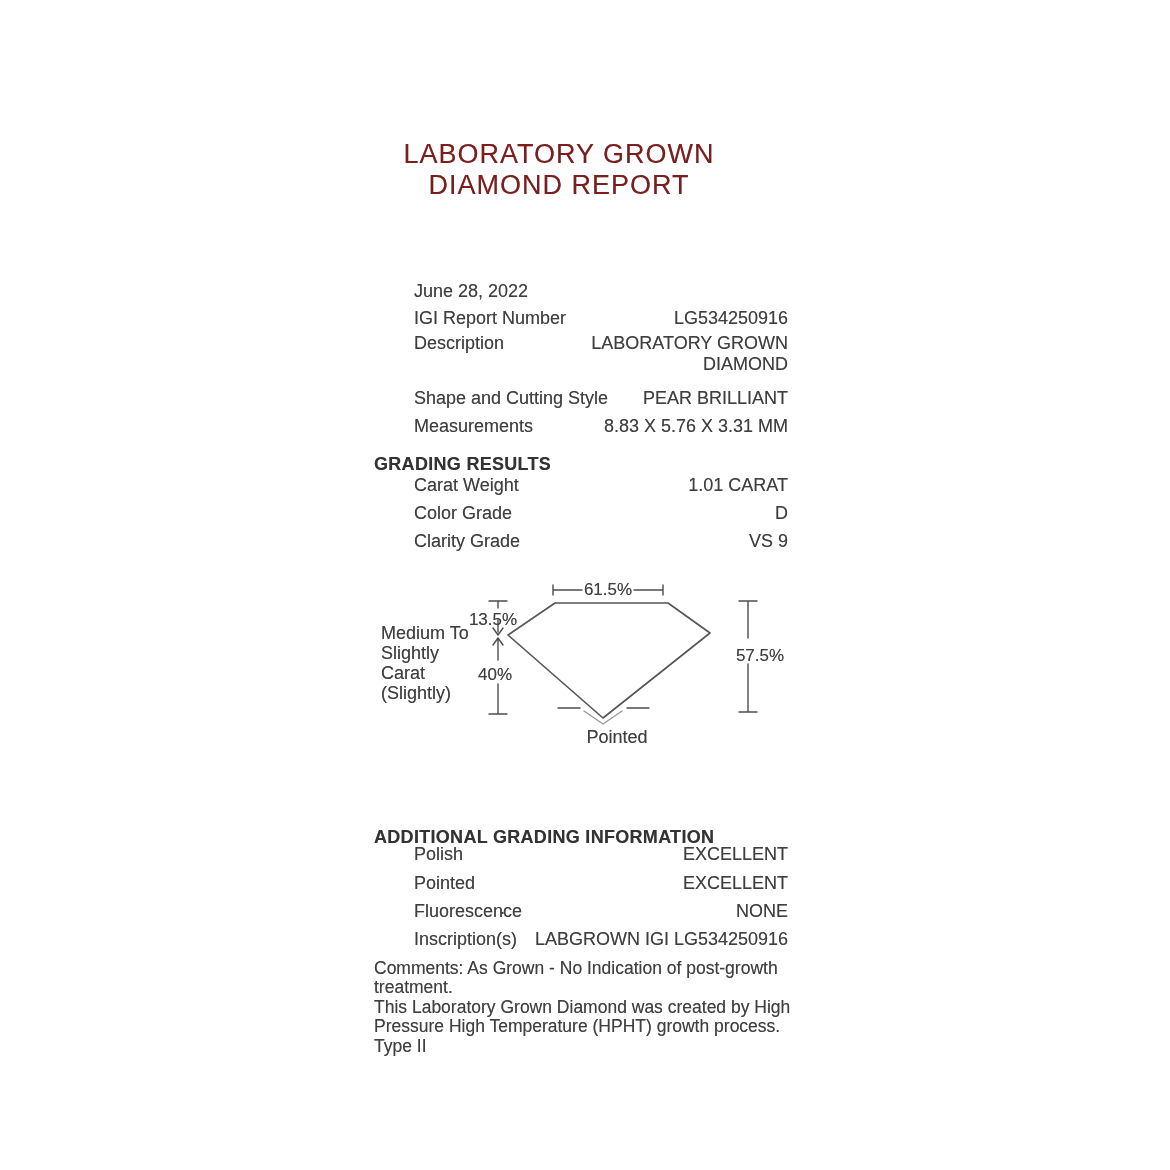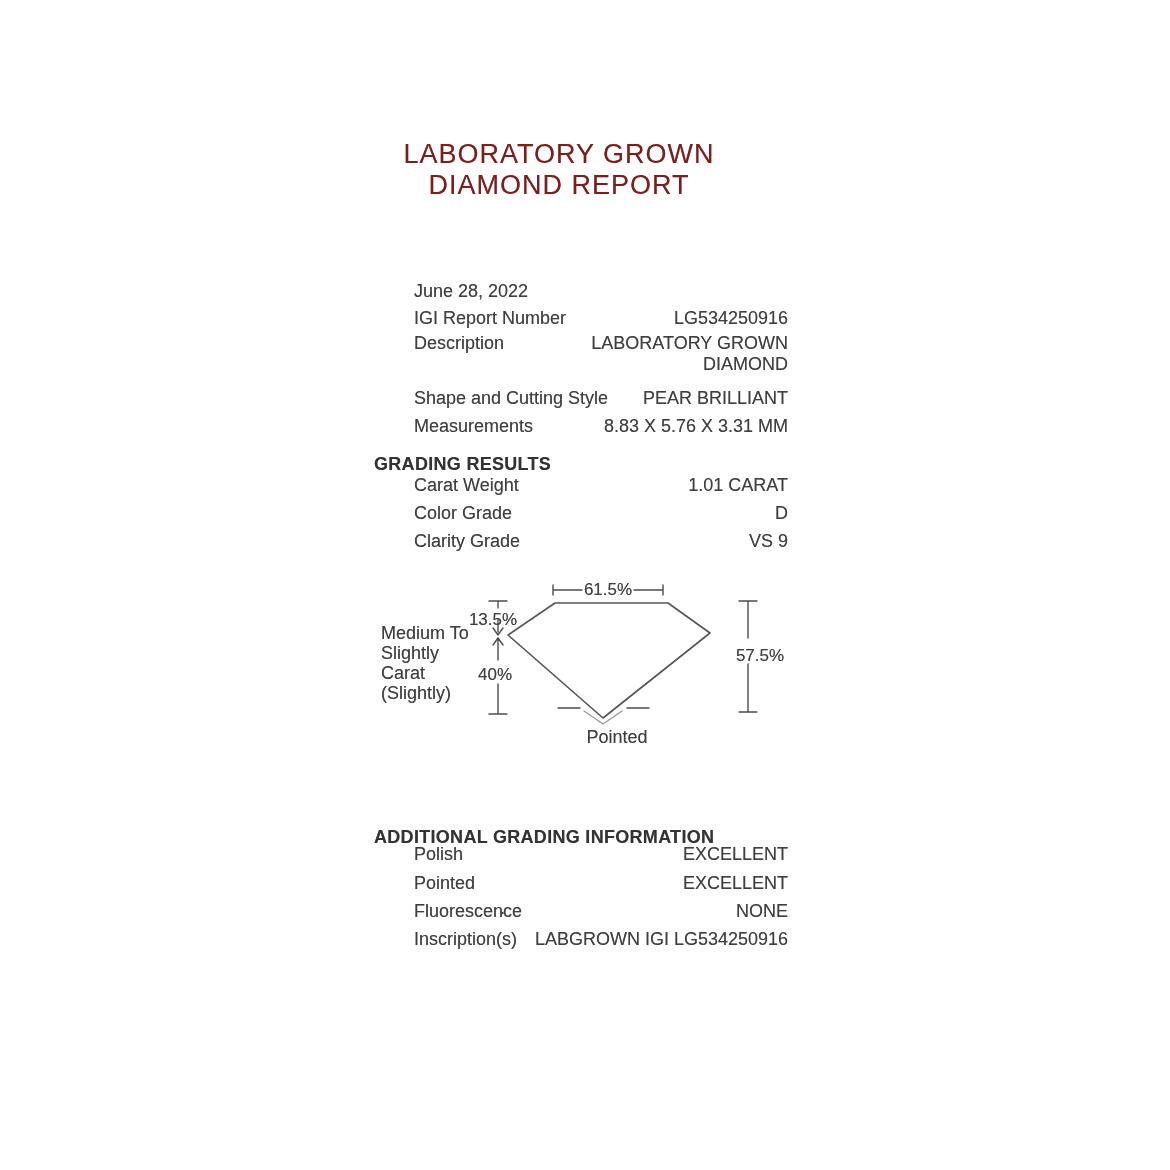--- a/index.html
+++ b/index.html
@@ -148,14 +148,21 @@
     <span class="lbl">Fluorescence</span>
     <span class="val">NONE</span>
   </div>
   <span class="dot">.</span>
 
   <div class="row" style="top:929px">
     <span class="lbl">Inscription(s)</span>
     <span class="val" style="max-width:260px">LABGROWN IGI LG534250916</span>
   </div>
 
+  <div class="comments" style="top:959px">
+    <div>Comments: As Grown - No Indication of post-growth</div>
+    <div>treatment.</div>
+    <div>This Laboratory Grown Diamond was created by High</div>
+    <div>Pressure High Temperature (HPHT) growth process.</div>
+    <div>Type II</div>
+  </div>
 
 </div>
 
 </body></html>

